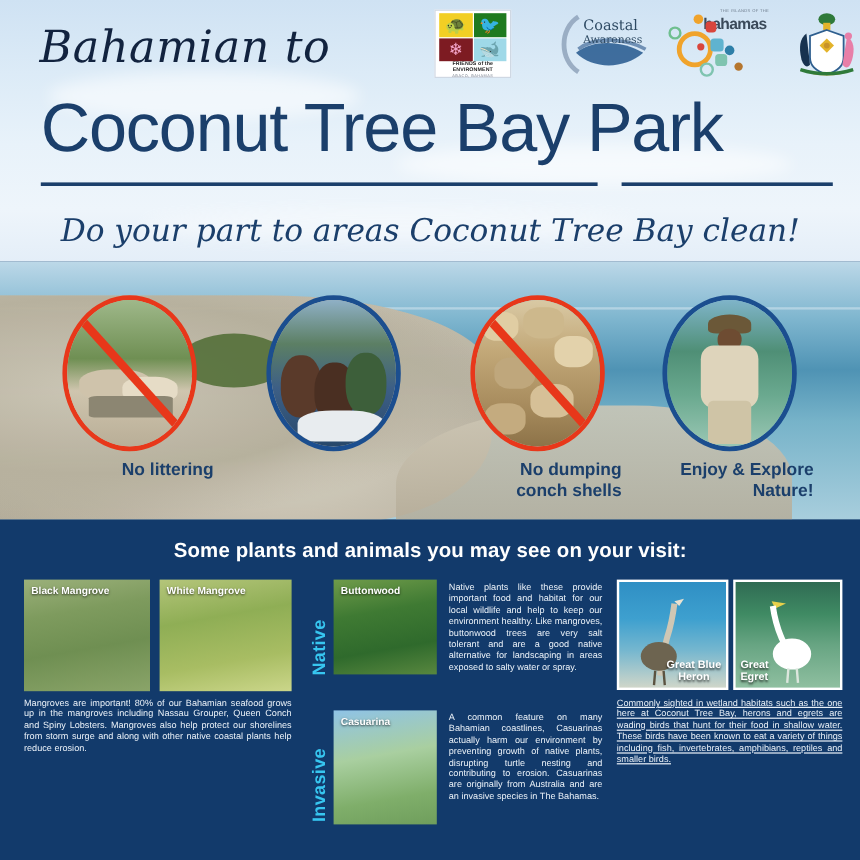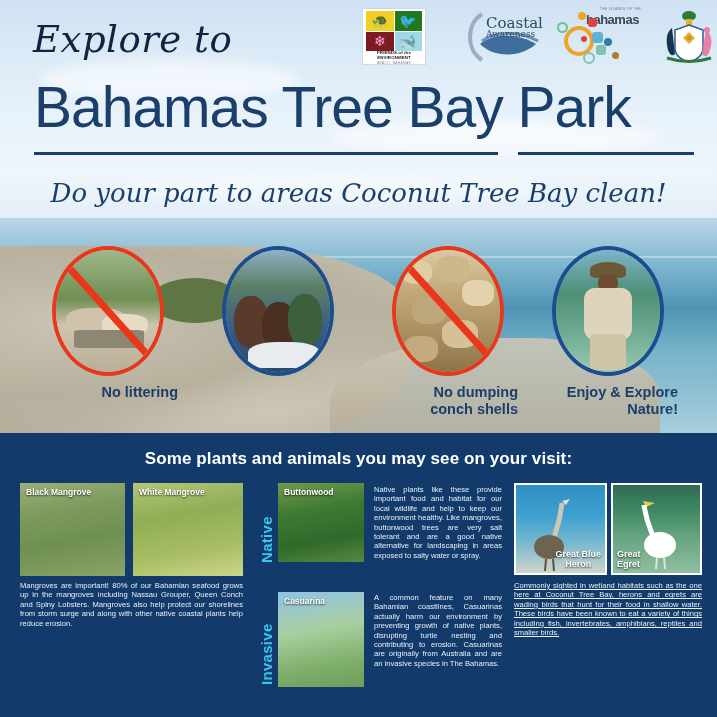--- a/index.html
+++ b/index.html
@@ -48,21 +48,21 @@
   .foe-q{position:relative;overflow:hidden;}
   .q1{background:#f2cf24;}
   .q2{background:#1f7a1f;}
   .q3{background:#7d1b22;}
   .q4{background:#9fd9e8;}
   .foe-glyph{position:absolute;left:50%;top:50%;transform:translate(-50%,-50%);font-size:14px;line-height:1;}
   .foe-txt{position:absolute;left:0;bottom:4px;width:62px;text-align:center;font-size:4.4px;font-weight:bold;color:#222;letter-spacing:.1px;}
   .foe-txt2{position:absolute;left:0;bottom:-.5px;width:62px;text-align:center;font-size:3.2px;color:#7a8391;letter-spacing:.4px;}
 
   .logo-coastal{position:absolute;left:98px;top:4px;width:84px;height:54px;}
-  .coastal-word{position:absolute;left:26px;top:4px;font-family:"DejaVu Serif",serif;font-size:15px;color:#2e4a63;}
+  .coastal-word{position:absolute;left:26px;top:4px;font-family:"DejaVu Serif",serif;font-size:12px;color:#2e4a63;}
   .coastal-word2{position:absolute;left:26px;top:19px;font-family:"DejaVu Serif",serif;font-size:9px;color:#2e4a63;}
 
   .logo-bahamas{position:absolute;left:194px;top:2px;width:90px;height:58px;}
   .bah-word{position:absolute;left:30px;top:4px;font-size:13px;font-weight:bold;color:#3b4a5a;letter-spacing:-.5px;}
   .bah-top{position:absolute;left:44px;top:-1px;font-size:3.4px;color:#6d7b8b;letter-spacing:.3px;}
   .dot{position:absolute;border-radius:50%;}
   .ring{position:absolute;border-radius:50%;background:transparent;}
   .sq{position:absolute;border-radius:3px;}
 
   .logo-coa{position:absolute;left:300px;top:2px;width:54px;height:58px;}
@@ -138,22 +138,22 @@
 </head>
 <body>
 
 <div class="poster">
 
   <div class="header">
     <div class="cloud c1"></div>
     <div class="cloud c2"></div>
     <div class="cloud c3"></div>
 
-    <div class="welcome">Explore to</div>
-    <div class="bigtitle">Bahamas Tree Bay Park</div>
+    <div class="welcome">Bahamian to</div>
+    <div class="bigtitle">Coconut Tree Bay Park</div>
     <div class="rule-wrap">
       <div class="rule-a"></div>
       <div class="rule-b"></div>
     </div>
     <div class="subtitle">Do your part to areas Coconut Tree Bay clean!</div>
 
     <div class="logos">
 
       <div class="logo-foe">
         <div class="foe-grid">

